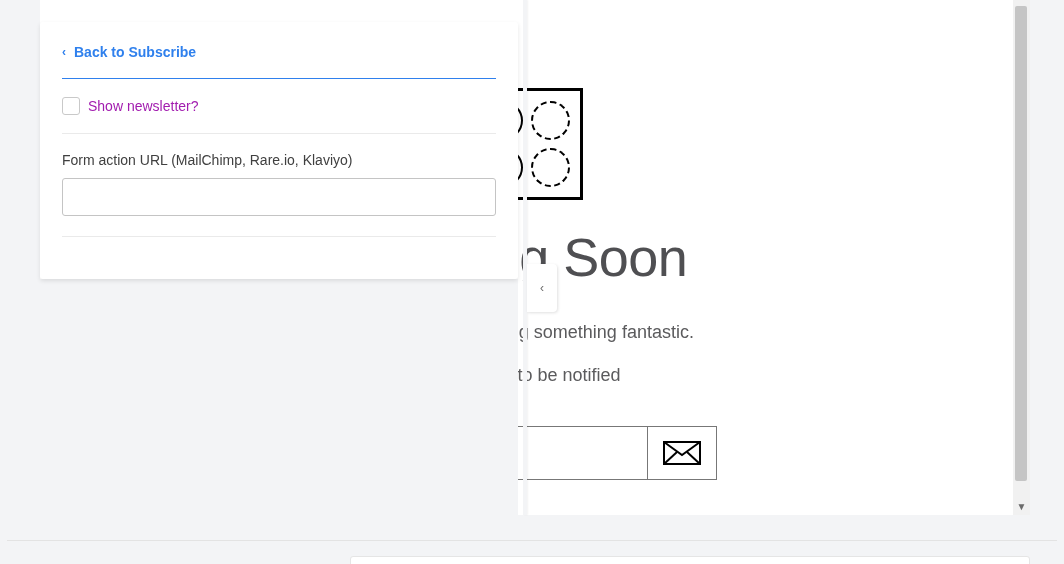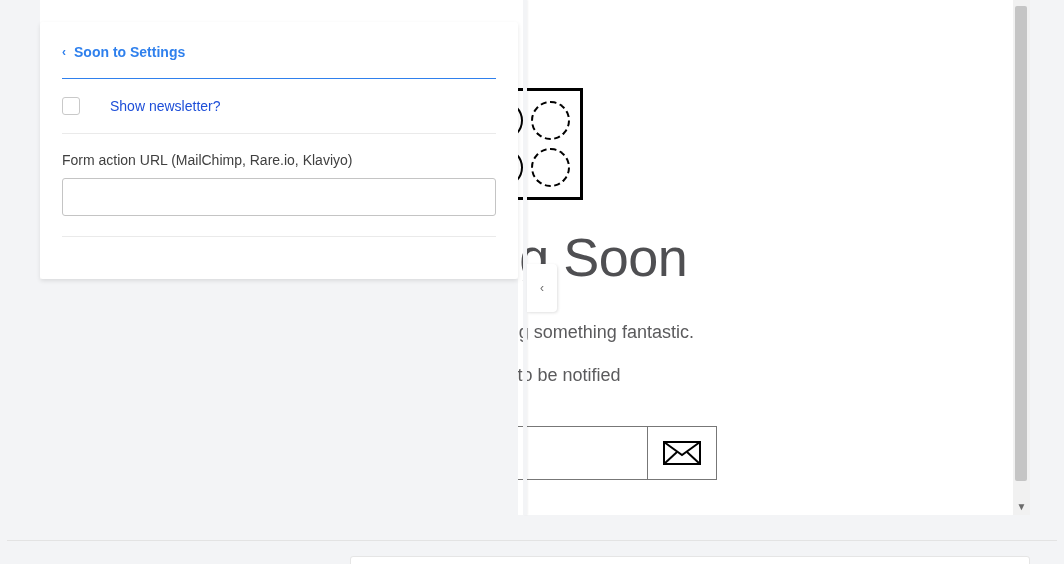--- a/index.html
+++ b/index.html
@@ -150,25 +150,25 @@
     font-weight: 600;
     font-size: 14px;
     cursor: pointer;
     padding-bottom: 18px;
     border-bottom: 1px solid #2f80ed;
   }
   .back-chevron { font-size: 12px; }
   .field-row {
     display: flex;
     align-items: center;
-    gap: 30px;
+    gap: 8px;
     padding: 18px 0;
     border-bottom: 1px solid #eaeaea;
     font-size: 14px;
-    color: #1d4ed8;
+    color: #a21caf;
   }
   .checkbox {
     width: 18px;
     height: 18px;
     border: 1px solid #c9c9c9;
     border-radius: 3px;
     background: #fff;
     cursor: pointer;
   }
   .field-block {
@@ -282,21 +282,21 @@
     </div>
   </div>
 
   <div class="panel-right-edge"></div>
 
   <div class="left-mask"></div>
 
   <div class="settings-panel">
     <div class="back-link">
       <span class="back-chevron">‹</span>
-      <span>Soon to Settings</span>
+      <span>Back to Subscribe</span>
     </div>
 
     <div class="field-row">
       <div class="checkbox"></div>
       <span>Show newsletter?</span>
     </div>
 
     <div class="field-block">
       <div class="field-label">Form action URL (MailChimp, Rare.io, Klaviyo)</div>
       <input class="text-input" type="text" value="" style="">

